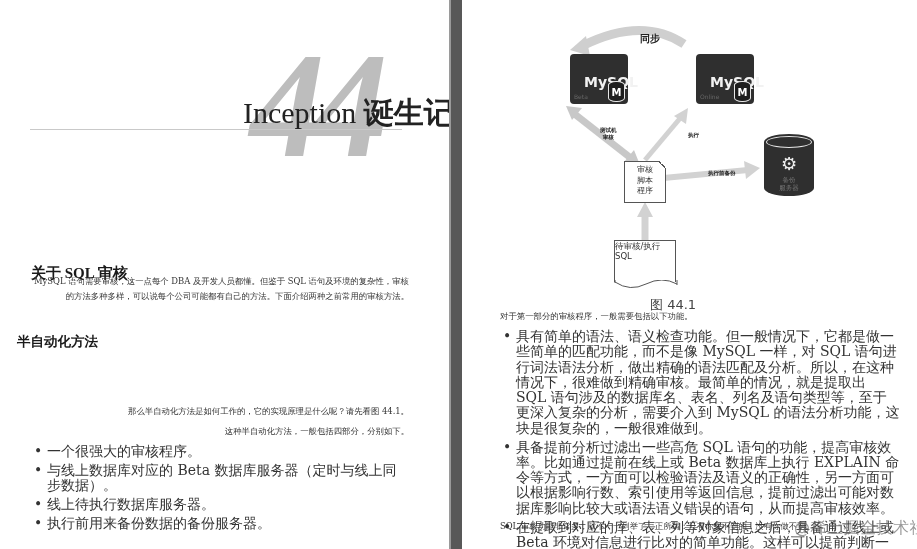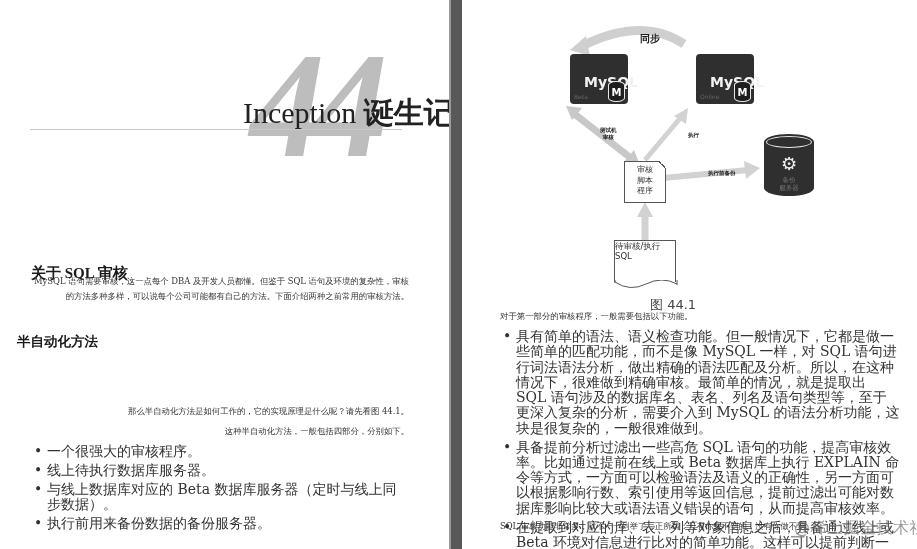--- a/index.html
+++ b/index.html
@@ -60,22 +60,22 @@
 
   <div class="h1" style="top:264px;font-family:Liberation Serif, serif;">关于 SQL 审核</div>
   <div class="para para-left" style="top:274px;">MySQL 语句需要审核，这一点每个 DBA 及开发人员都懂。但鉴于 SQL 语句及环境的复杂性，审核的方法多种多样，可以说每个公司可能都有自己的方法。下面介绍两种之前常用的审核方法。</div>
 
   <div class="h2" style="top:333px;">半自动化方法</div>
   <div class="para para-left" style="top:404px;">那么半自动化方法是如何工作的，它的实现原理是什么呢？请先看图 44.1。</div>
   <div class="para para-left" style="top:424px;">这种半自动化方法，一般包括四部分，分别如下。</div>
 
   <ul class="bullets" style="left:31px; top:444px; width:378px;">
     <li>一个很强大的审核程序。</li>
+    <li>与线上数据库对应的 Beta 数据库服务器（定时与线上同步数据）。</li>
     <li>线上待执行数据库服务器。</li>
-    <li>与线上数据库对应的 Beta 数据库服务器（定时与线上同步数据）。</li>
     <li>执行前用来备份数据的备份服务器。</li>
   </ul>
 </div>
 
 <div class="spine-edge"></div>
 <div class="spine"></div>
 
 <div class="page page-right">
   <div class="diagram">
     <svg width="455" height="290" style="position:absolute;left:0;top:0;">

